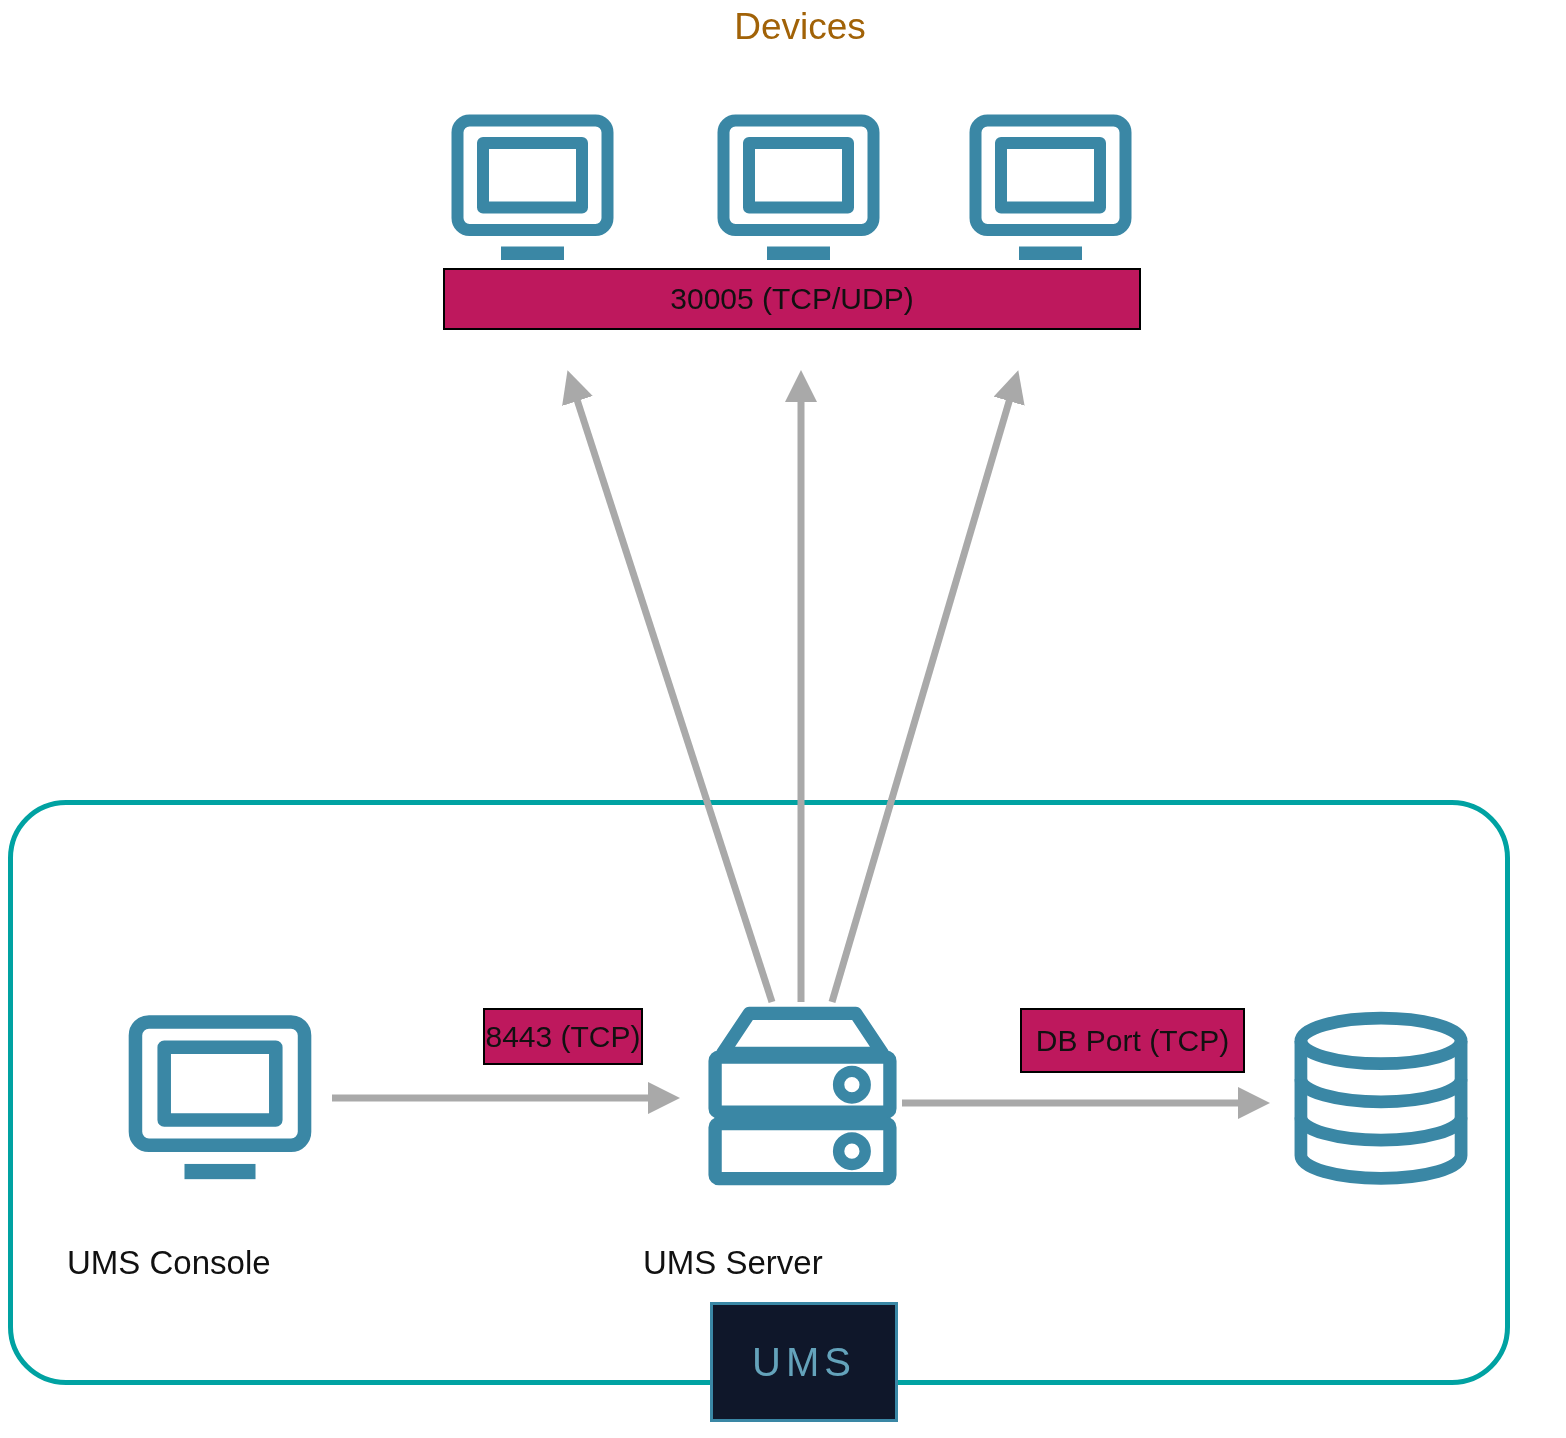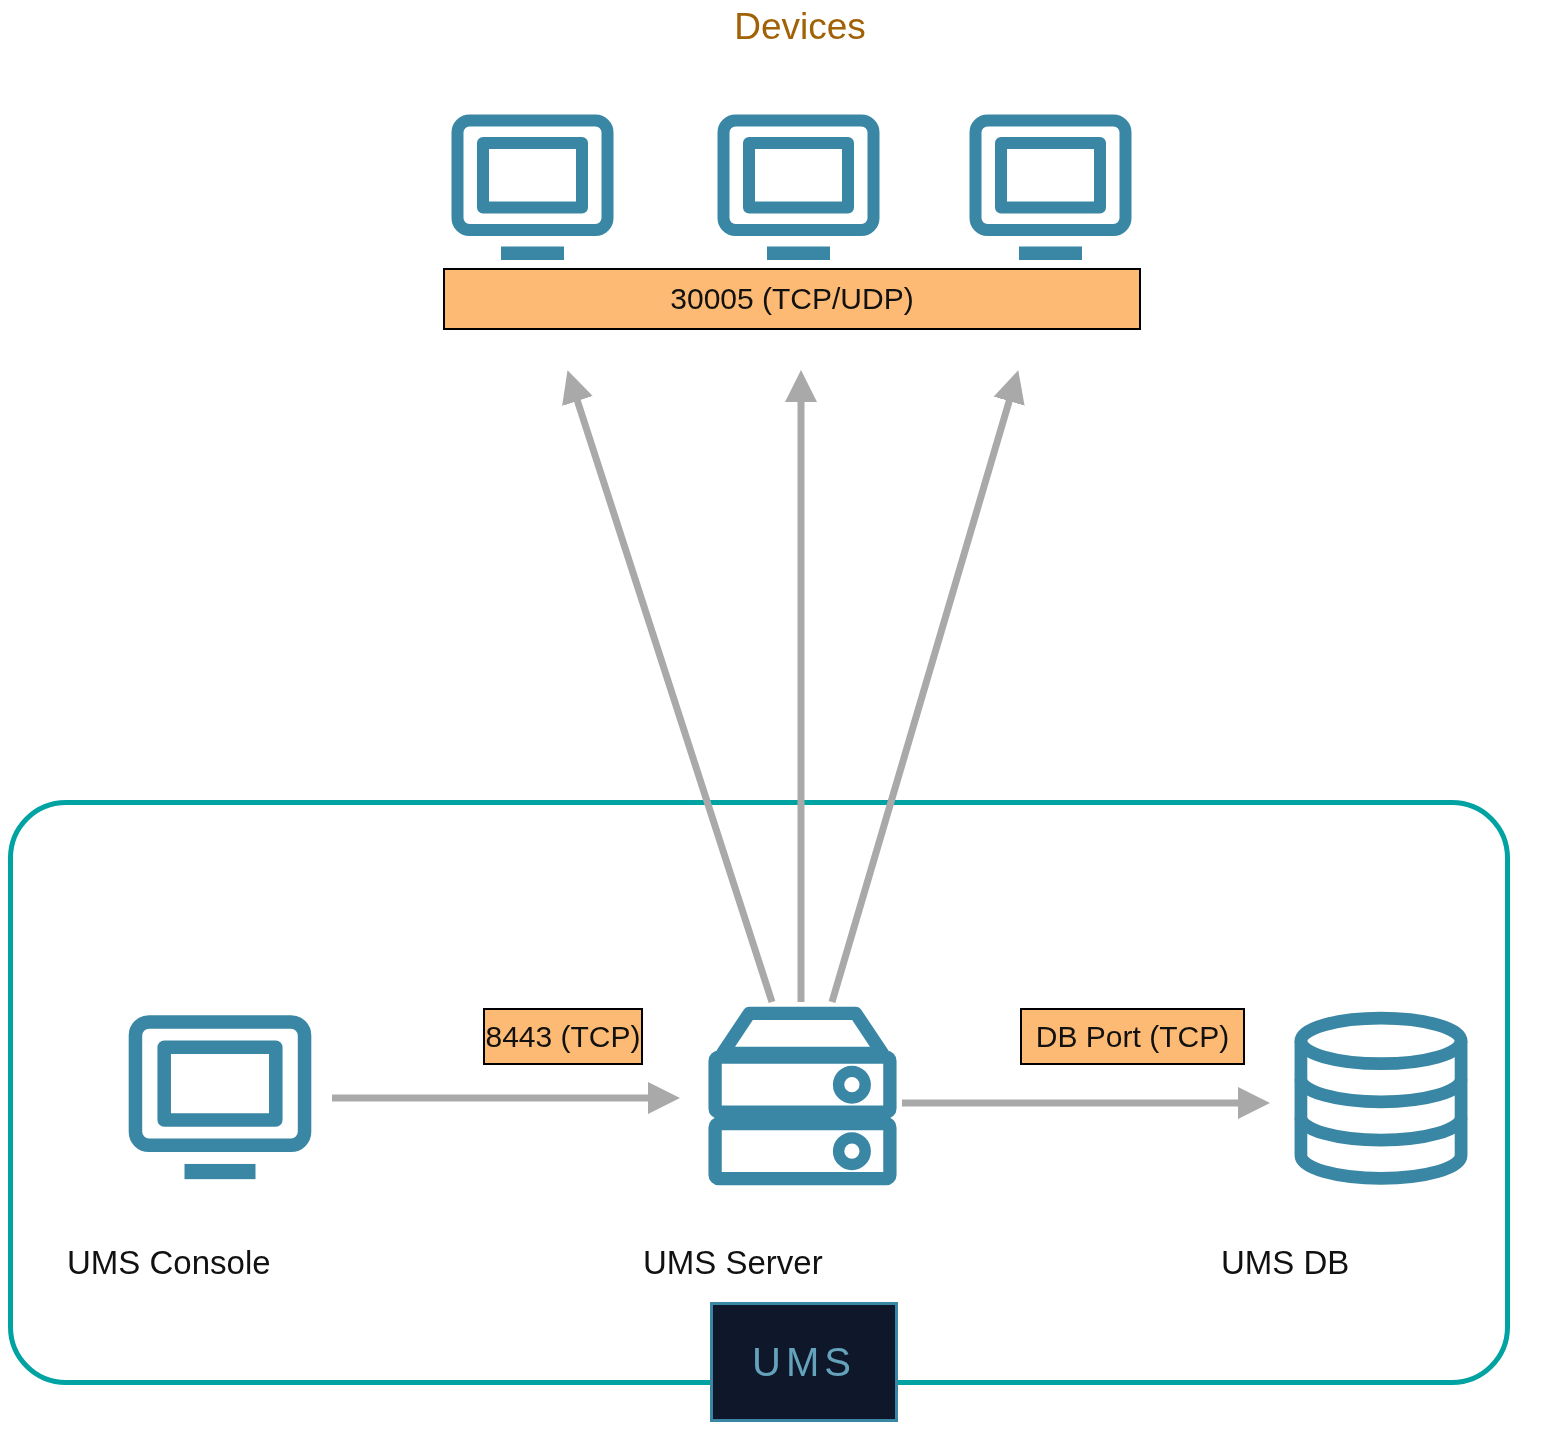--- a/index.html
+++ b/index.html
@@ -26,32 +26,32 @@
   .node-label {
     width: 320px;
     text-align: left;
     font-size: 33px;
     color: #111111;
     z-index: 4;
   }
 
   
   .port-box {
-    background: #fdba74;
+    background: #be185d;
     border: 2px solid var(--box-border-color, #000000);
     color: #111111;
     font-size: 30px;
     display: flex;
     align-items: center;
     justify-content: center;
     z-index: 4;
   }
   .port-devices  { left: 443px;  top: 268px;  width: 698px; height: 62px; }
   .port-console  { left: 483px;  top: 1008px; width: 160px; height: 57px; }
-  .port-db       { left: 1020px; top: 1008px; width: 225px; height: 57px; }
+  .port-db       { left: 1020px; top: 1008px; width: 225px; height: 65px; }
 
   
   .ums-zone {
     left: 8px; top: 800px;
     width: 1502px; height: 585px;
     border: 5px solid var(--zone-border-color, #00a2a2);
     border-radius: 58px;
     z-index: 1;
     background: transparent;
   }
@@ -179,20 +179,19 @@
         <use href="#sym-server"></use>
       </svg>
   </div>
   <div class="abs node-label" style="left:643px; top:1244px;">UMS Server</div>
 
   <div class="abs node-icon db-icon">
     <svg class="icon-svg">
         <use href="#sym-database"></use>
       </svg>
   </div>
-  <div class="abs node-label" style="left:1221px; top:1244px;">UMS DB</div>
 
   <div class="abs port-box port-console">8443 (TCP)</div>
   <div class="abs port-box port-db">DB Port (TCP)</div>
 
   <div class="abs ums-logo">UMS</div>
 
 </div>
 
 </body></html>

